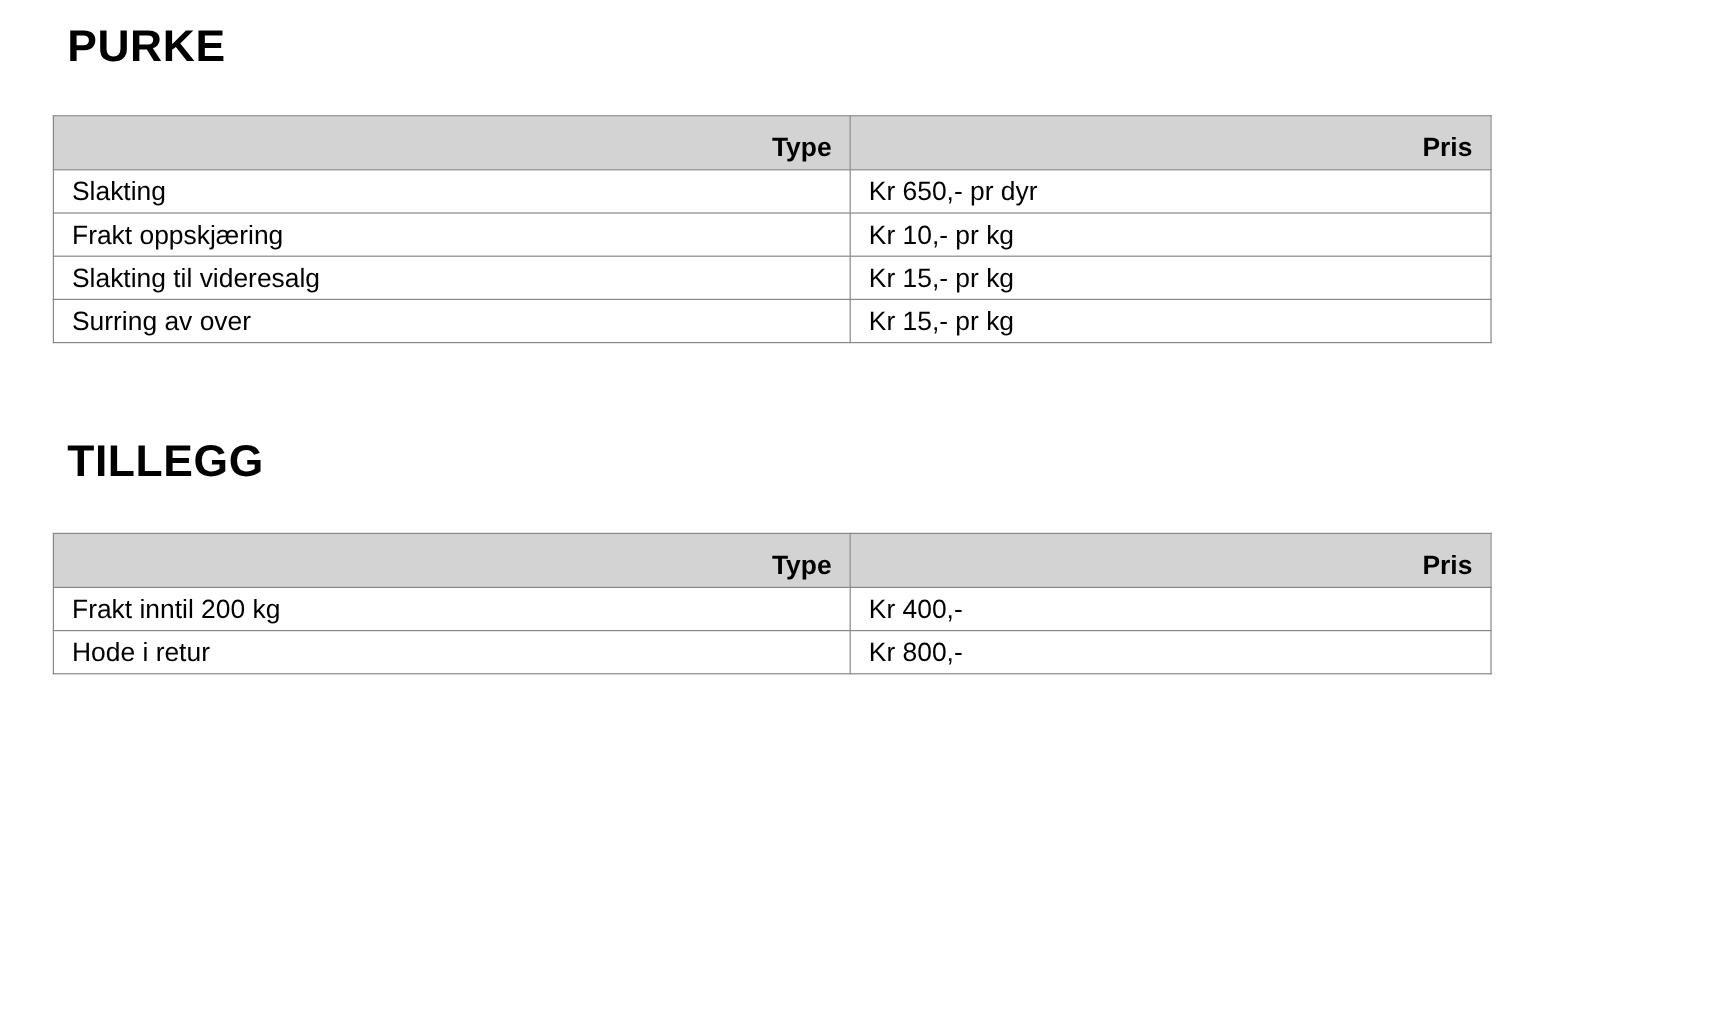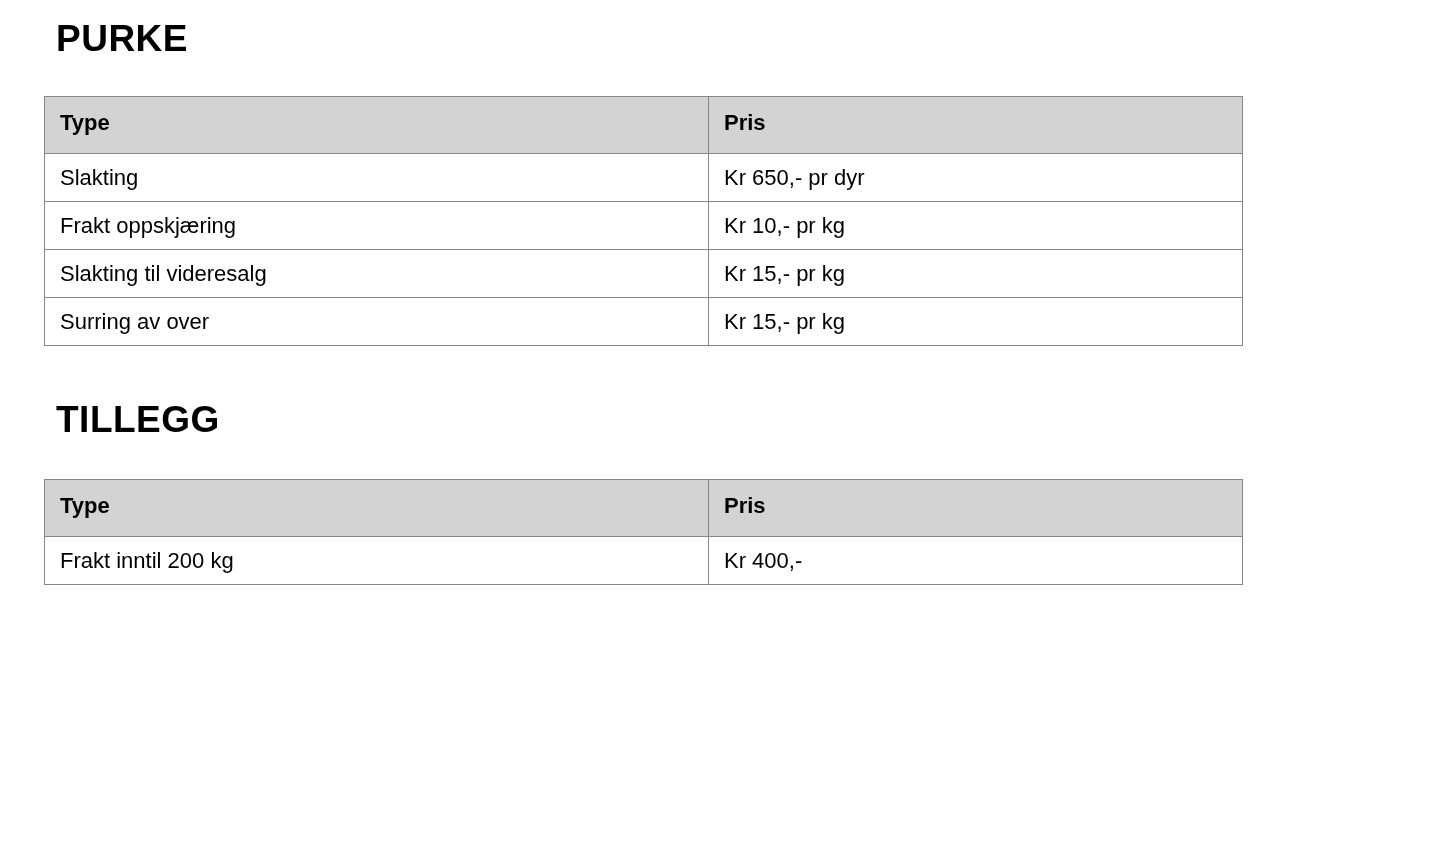--- a/index.html
+++ b/index.html
@@ -18,48 +18,49 @@
     padding-right: 78px;
   }
   .section-title {
     font-size: 37px;
     line-height: 44px;
     font-weight: bold;
     margin: 0 0 0 12px;
     letter-spacing: 0.5px;
   }
   .section-title.first { margin-top: 17px; }
-  .section-title.second { margin-top: 52px; }
+  .section-title.second { margin-top: 77px; }
   table.price-table {
     border-collapse: collapse;
     table-layout: fixed;
     width: 1198px;
     border: 1px solid #878787;
   }
   table.price-table.first { margin-top: 35px; }
   table.price-table.second { margin-top: 37px; }
   .price-table th, .price-table td {
     border: 1px solid #878787;
     font-size: 22px;
     line-height: 26px;
     text-align: left;
     overflow: hidden;
     white-space: nowrap;
   }
   .price-table th {
     background: #d3d3d3;
     font-weight: bold;
-    height: 57px;
+    height: 45px;
     vertical-align: top;
     padding: 13px 15px 0 15px;
+    text-align: right;
   }
   .price-table td {
     background: #ffffff;
     font-weight: normal;
-    height: 48px;
+    height: 36px;
     vertical-align: middle;
     padding: 0 15px;
   }
   .col-type { width: 664px; }
   .col-pris { width: 534px; }
 </style>
 </head>
 <body>
 
 <div class="doc">
@@ -108,16 +109,20 @@
       <tr>
         <th>Type</th>
         <th>Pris</th>
       </tr>
     </thead>
     <tbody>
       <tr>
         <td>Frakt inntil 200 kg</td>
         <td>Kr 400,-</td>
       </tr>
+      <tr>
+        <td>Hode i retur</td>
+        <td>Kr 800,-</td>
+      </tr>
     </tbody>
   </table>
 
 </div>
 
 </body></html>

